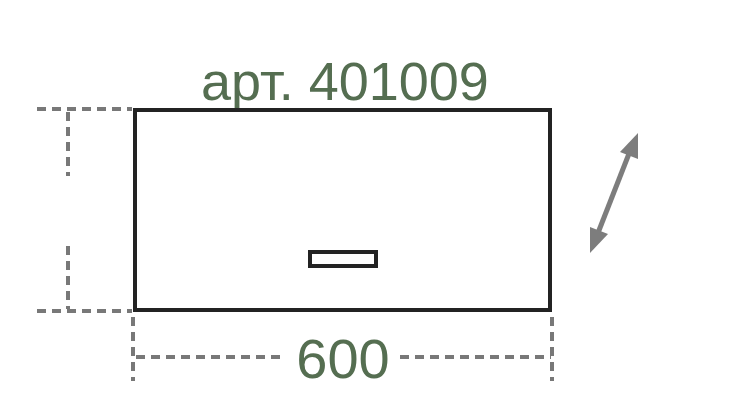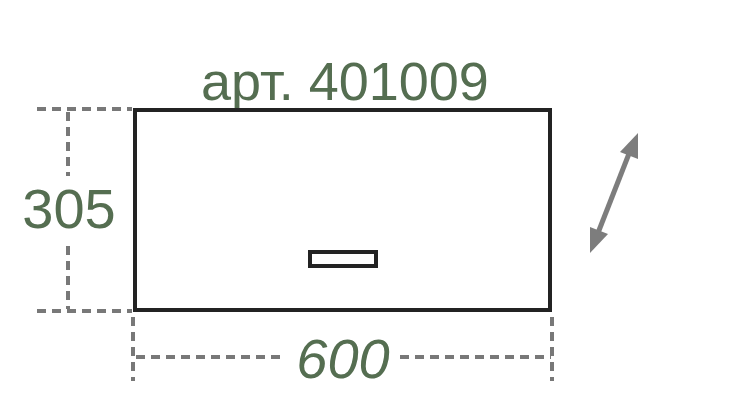--- a/index.html
+++ b/index.html
@@ -43,41 +43,40 @@
     left: 170px; top: 14px; width: 350px;
     font-size: 54px; line-height: 1; text-align: center;
     letter-spacing: 0px; white-space: nowrap; margin-top: 40px;
   }
   .dim-label {
     position: absolute;
     font-size: 56px; line-height: 1; text-align: center;
     white-space: nowrap;
   }
   .label-height { left: 19px;  top: 181px; width: 100px; }
-  .label-width  { left: 293px; top: 331px; width: 100px; font-style: italic; }
+  .label-width  { left: 293px; top: 331px; width: 100px; }
   .label-depth  { left: 630px; top: 176px; width: 100px; }
 
   .depth-arrow { left: 575px; top: 124px; width: 78px; height: 142px; }
 </style>
 </head>
 <body>
 
 <div id="stage">
 
   <div class="abs title green-text">арт. 401009</div>
 
   <div class="abs cabinet"></div>
 
   <div class="abs handle"></div>
 
   <div class="dash-h" style="left:37px; top:107px; width:95px;"></div>
   <div class="dash-h" style="left:37px; top:309px; width:95px;"></div>
   <div class="dash-v" style="left:66px; top:112px; height:64px;"></div>
   <div class="dash-v" style="left:66px; top:246px; height:63px;"></div>
-  <div class="dim-label green-text label-height">305</div>
 
   <div class="dash-v" style="left:131px; top:317px; height:64px;"></div>
   <div class="dash-v" style="left:550px; top:317px; height:64px;"></div>
   <div class="dash-h" style="left:136px; top:355px; width:150px;"></div>
   <div class="dash-h" style="left:400px; top:355px; width:151px;"></div>
   <div class="dim-label green-text label-width">600</div>
 
   <svg class="abs depth-arrow" viewBox="0 0 78 142">
     <line x1="21" y1="114" x2="57" y2="22" stroke="#7d7d7d" stroke-width="5"></line>
     <polygon points="63,9 63,35 45,28" fill="#7d7d7d"></polygon>

